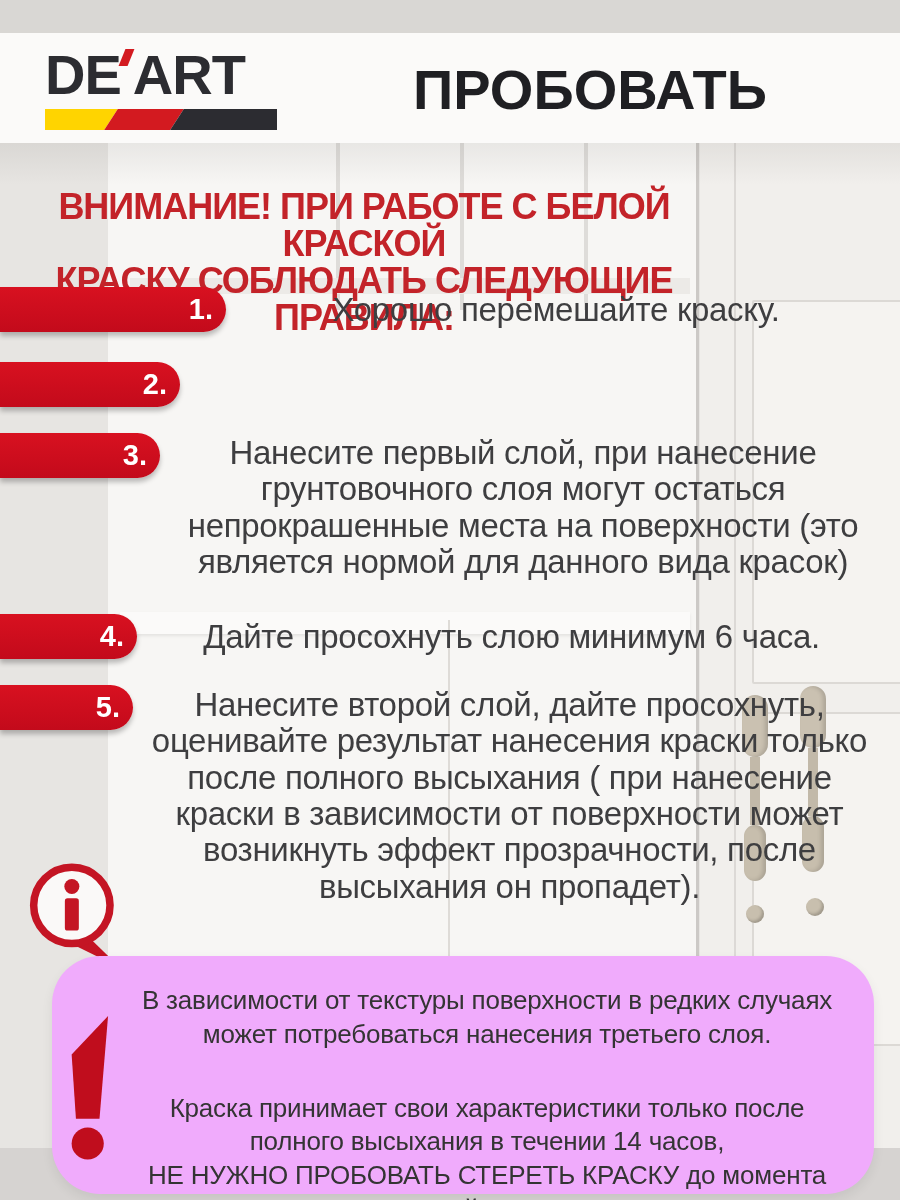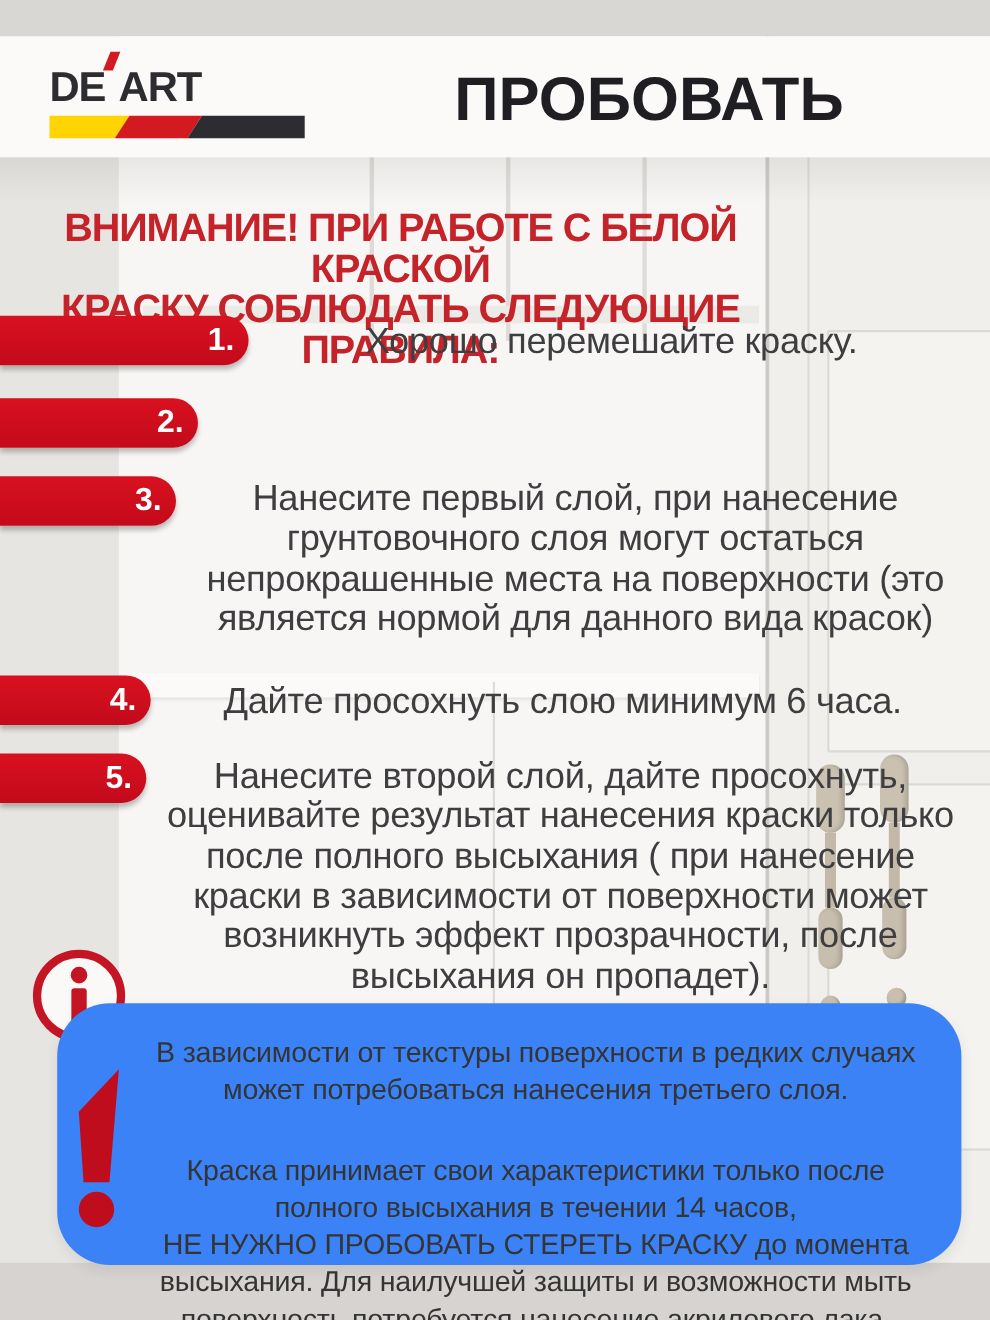--- a/index.html
+++ b/index.html
@@ -23,21 +23,21 @@
   .shade-bottom{position:absolute;left:0;top:1148px;width:900px;height:52px;background:#d6d3d1;}
   .handle{position:absolute;display:flex;flex-direction:column;align-items:center;}
   .handle .h-top{width:26px;height:62px;background:#cac1b1;border-radius:13px;box-shadow:inset -3px 0 4px rgba(0,0,0,.15);}
   .handle .h-mid{width:10px;height:68px;background:#c2b9a9;}
   .handle .h-bot{width:22px;height:56px;background:#c7bead;border-radius:11px;box-shadow:inset -3px 0 4px rgba(0,0,0,.15);}
   .knob{position:absolute;width:18px;height:18px;border-radius:50%;background:#c8bfae;box-shadow:inset -2px -2px 3px rgba(0,0,0,.2);}
   
   .top-strip{position:absolute;left:0;top:0;width:900px;height:33px;background:#d9d7d4;}
   .header-band{position:absolute;left:0;top:33px;width:900px;height:110px;background:#fbfaf9;}
   .logo{position:absolute;left:45px;top:14px;width:232px;}
-  .logo-text{font-size:38px;font-weight:800;letter-spacing:-1px;color:#2c2c31;line-height:1;white-space:nowrap;}
+  .logo-text{font-size:56px;font-weight:800;letter-spacing:-1px;color:#2c2c31;line-height:1;white-space:nowrap;}
   .logo-apostrophe{display:inline-block;width:9px;height:17px;background:#d31a20;transform:skewX(-22deg);margin:0 2px 0 1px;vertical-align:28px;}
   .logo-stripe{margin-top:6px;width:232px;height:21px;overflow:hidden;display:flex;}
   .logo-stripe .seg{transform:skewX(-33deg);flex:none;height:21px;}
   .seg-yellow{width:80px;margin-left:-14px;background:#ffd400;}
   .seg-red{width:66px;background:#d31a20;}
   .seg-dark{width:120px;background:#2c2c31;}
   .page-title{position:absolute;left:340px;top:24px;width:500px;text-align:center;
     font-size:56px;font-weight:800;letter-spacing:0px;color:#1f1f23;}
   
   .warning{position:absolute;left:0;top:188px;width:728px;text-align:center;
@@ -49,22 +49,22 @@
     background:linear-gradient(180deg,#d81120 0%,#c30a1b 100%);
     display:flex;align-items:center;justify-content:flex-end;
     padding-right:13px;color:#ffffff;font-weight:700;font-size:29px;
     box-shadow:0 4px 5px rgba(0,0,0,.25);flex:none;box-sizing:border-box;}
   .step-text{flex:1;text-align:center;font-size:33px;line-height:1.1;
     color:#3e3e40;padding:2px 26px 0 12px;letter-spacing:-0.3px;}
   .w1{width:226px;} .w2{width:180px;} .w3{width:160px;} .w4{width:137px;} .w5{width:133px;}
   .mb1{margin-bottom:30px;} .mb2{margin-bottom:26px;} .mb3{margin-bottom:34px;} .mb4{margin-bottom:26px;}
   .single .step-text{padding-top:5px;}
   
-  .note-panel{position:absolute;left:52px;top:912px;width:822px;height:238px;
-    background:#3b82f6;border-radius:48px;box-shadow:0 5px 12px rgba(0,0,0,.07);box-sizing:border-box;
+  .note-panel{position:absolute;left:52px;top:956px;width:822px;height:238px;
+    background:#f0abfc;border-radius:48px;box-shadow:0 5px 12px rgba(0,0,0,.07);box-sizing:border-box;
     padding:26px 30px 0 78px;}
   .note{ text-align:center;color:#343434;font-size:26px;line-height:1.3;letter-spacing:-0.2px;}
   .note-1{margin-top:2px;}
   .note-2{margin-top:40px;}
   .note-2 span{display:block;}
   .excl-icon{position:absolute;left:16px;top:60px;}
   .info-icon{position:absolute;left:20px;top:858px;}
 </style>
 </head>
 <body>

